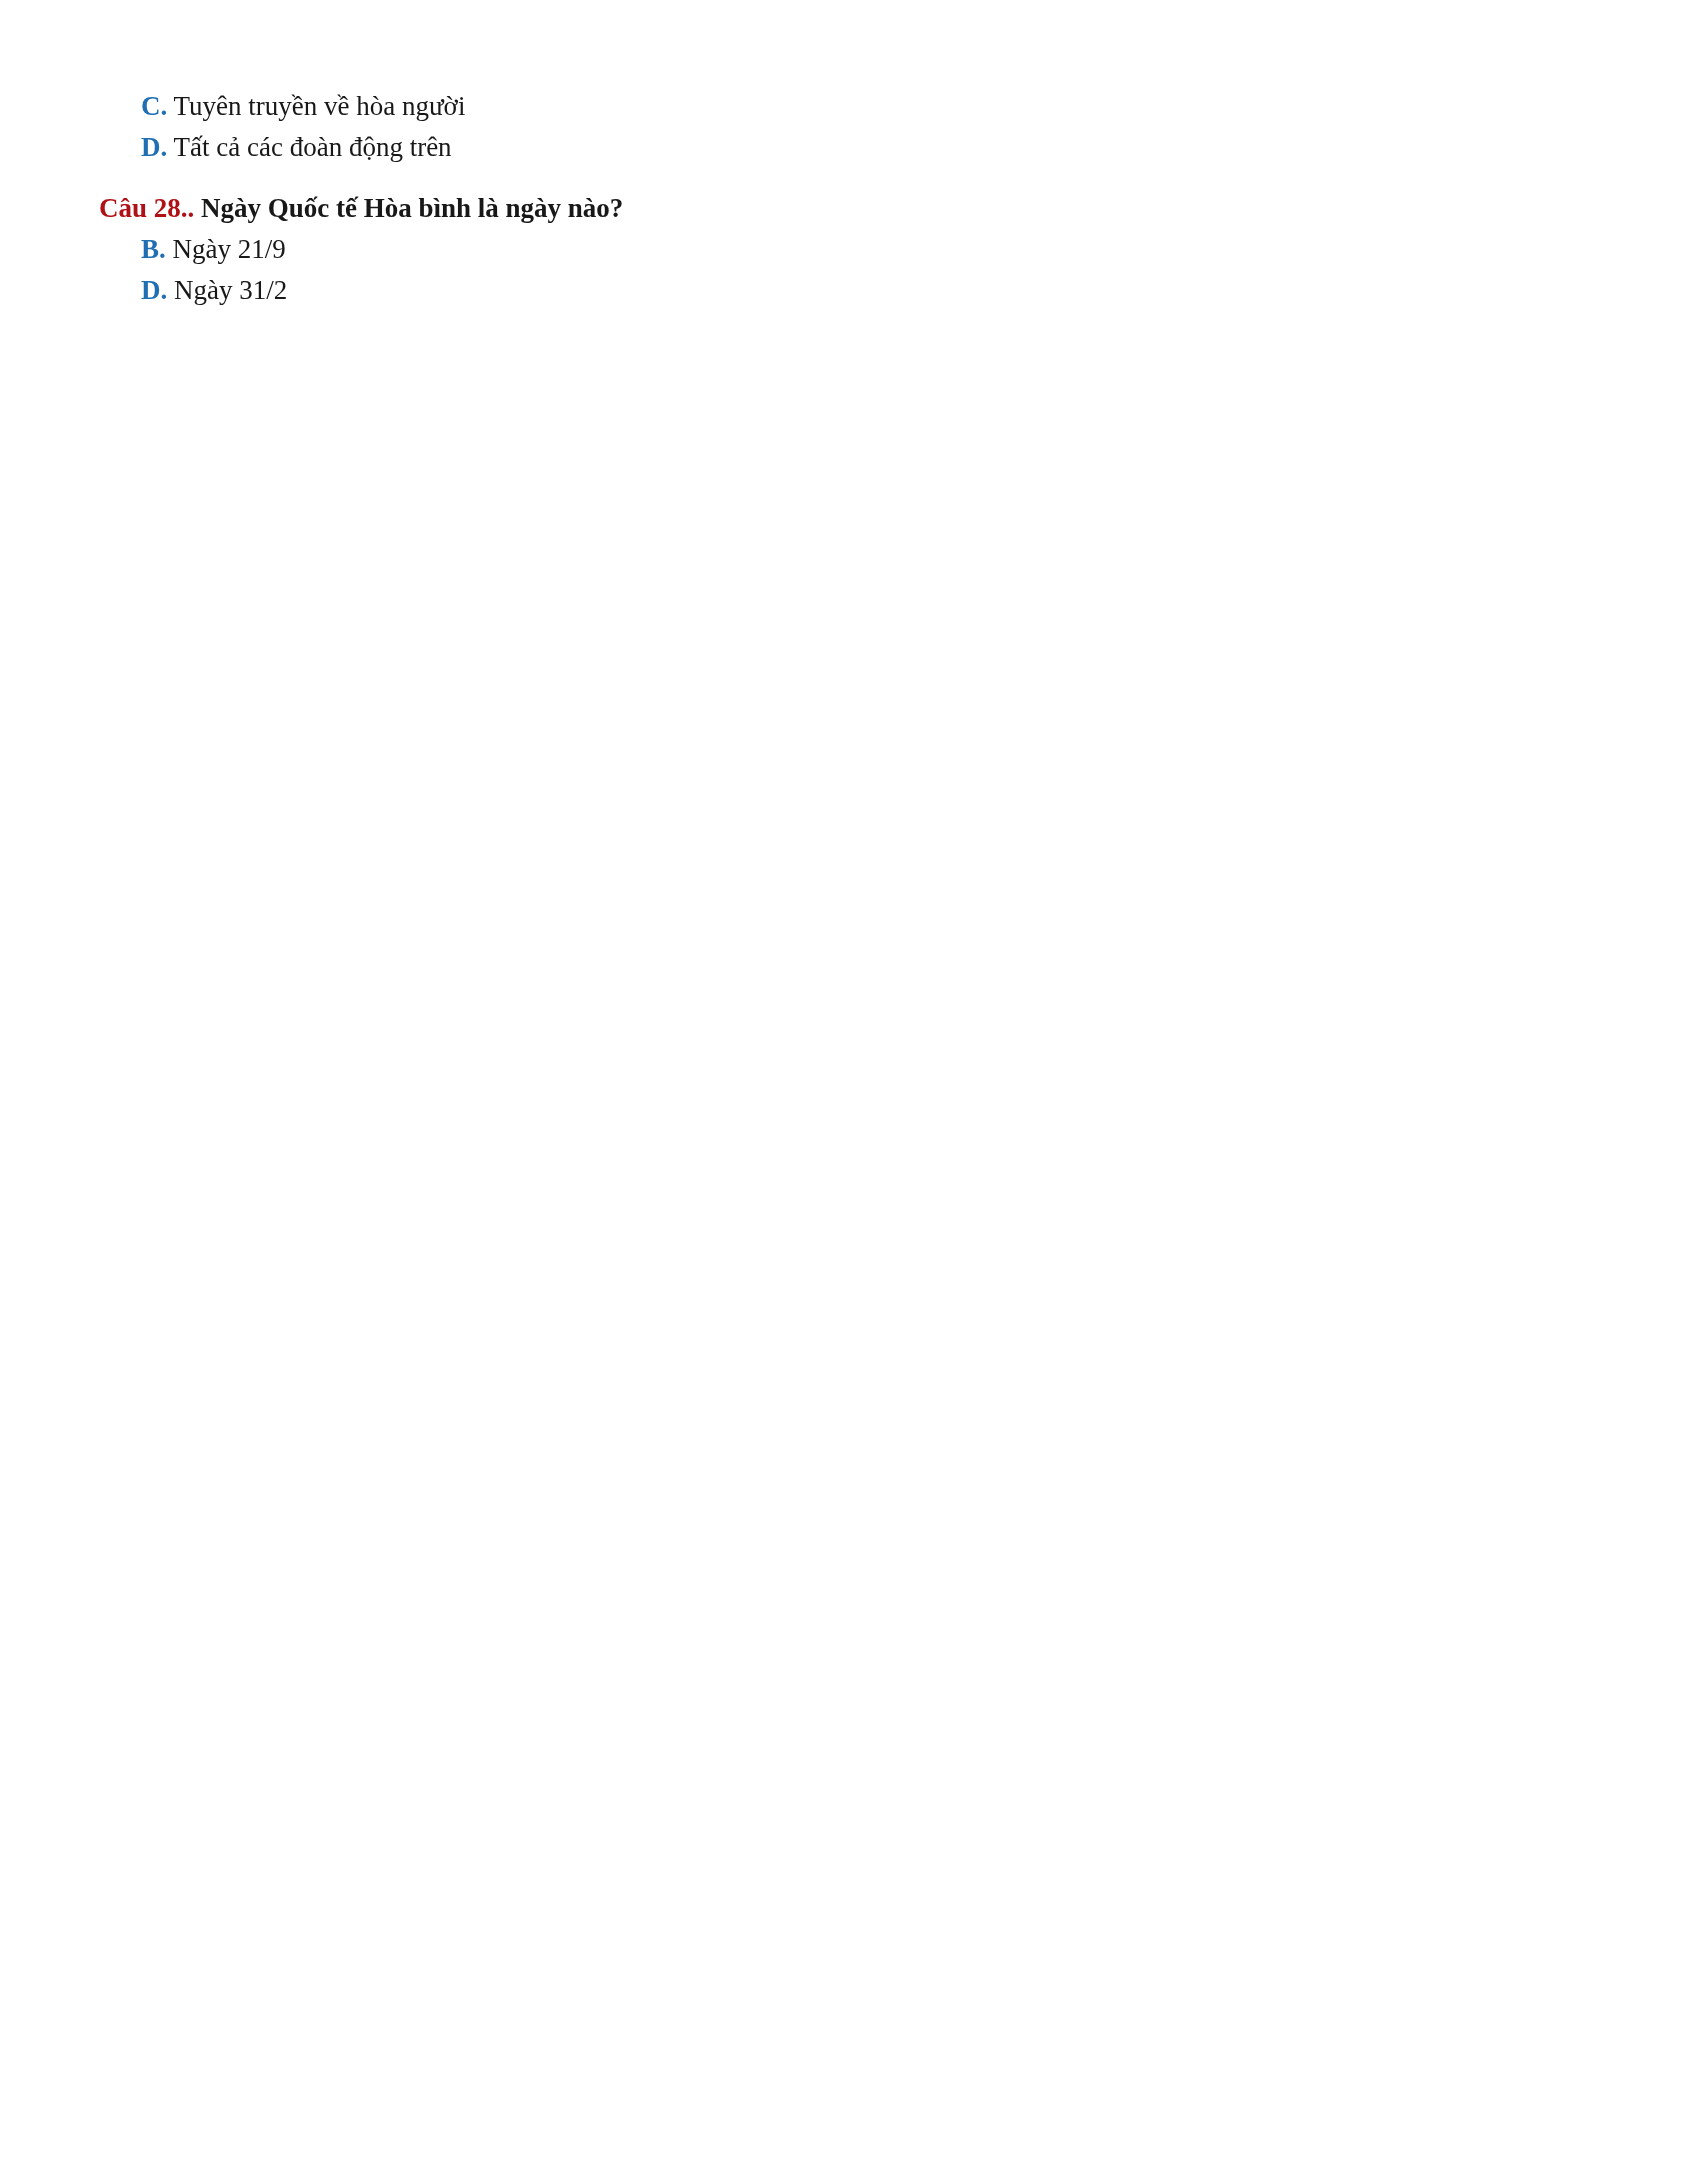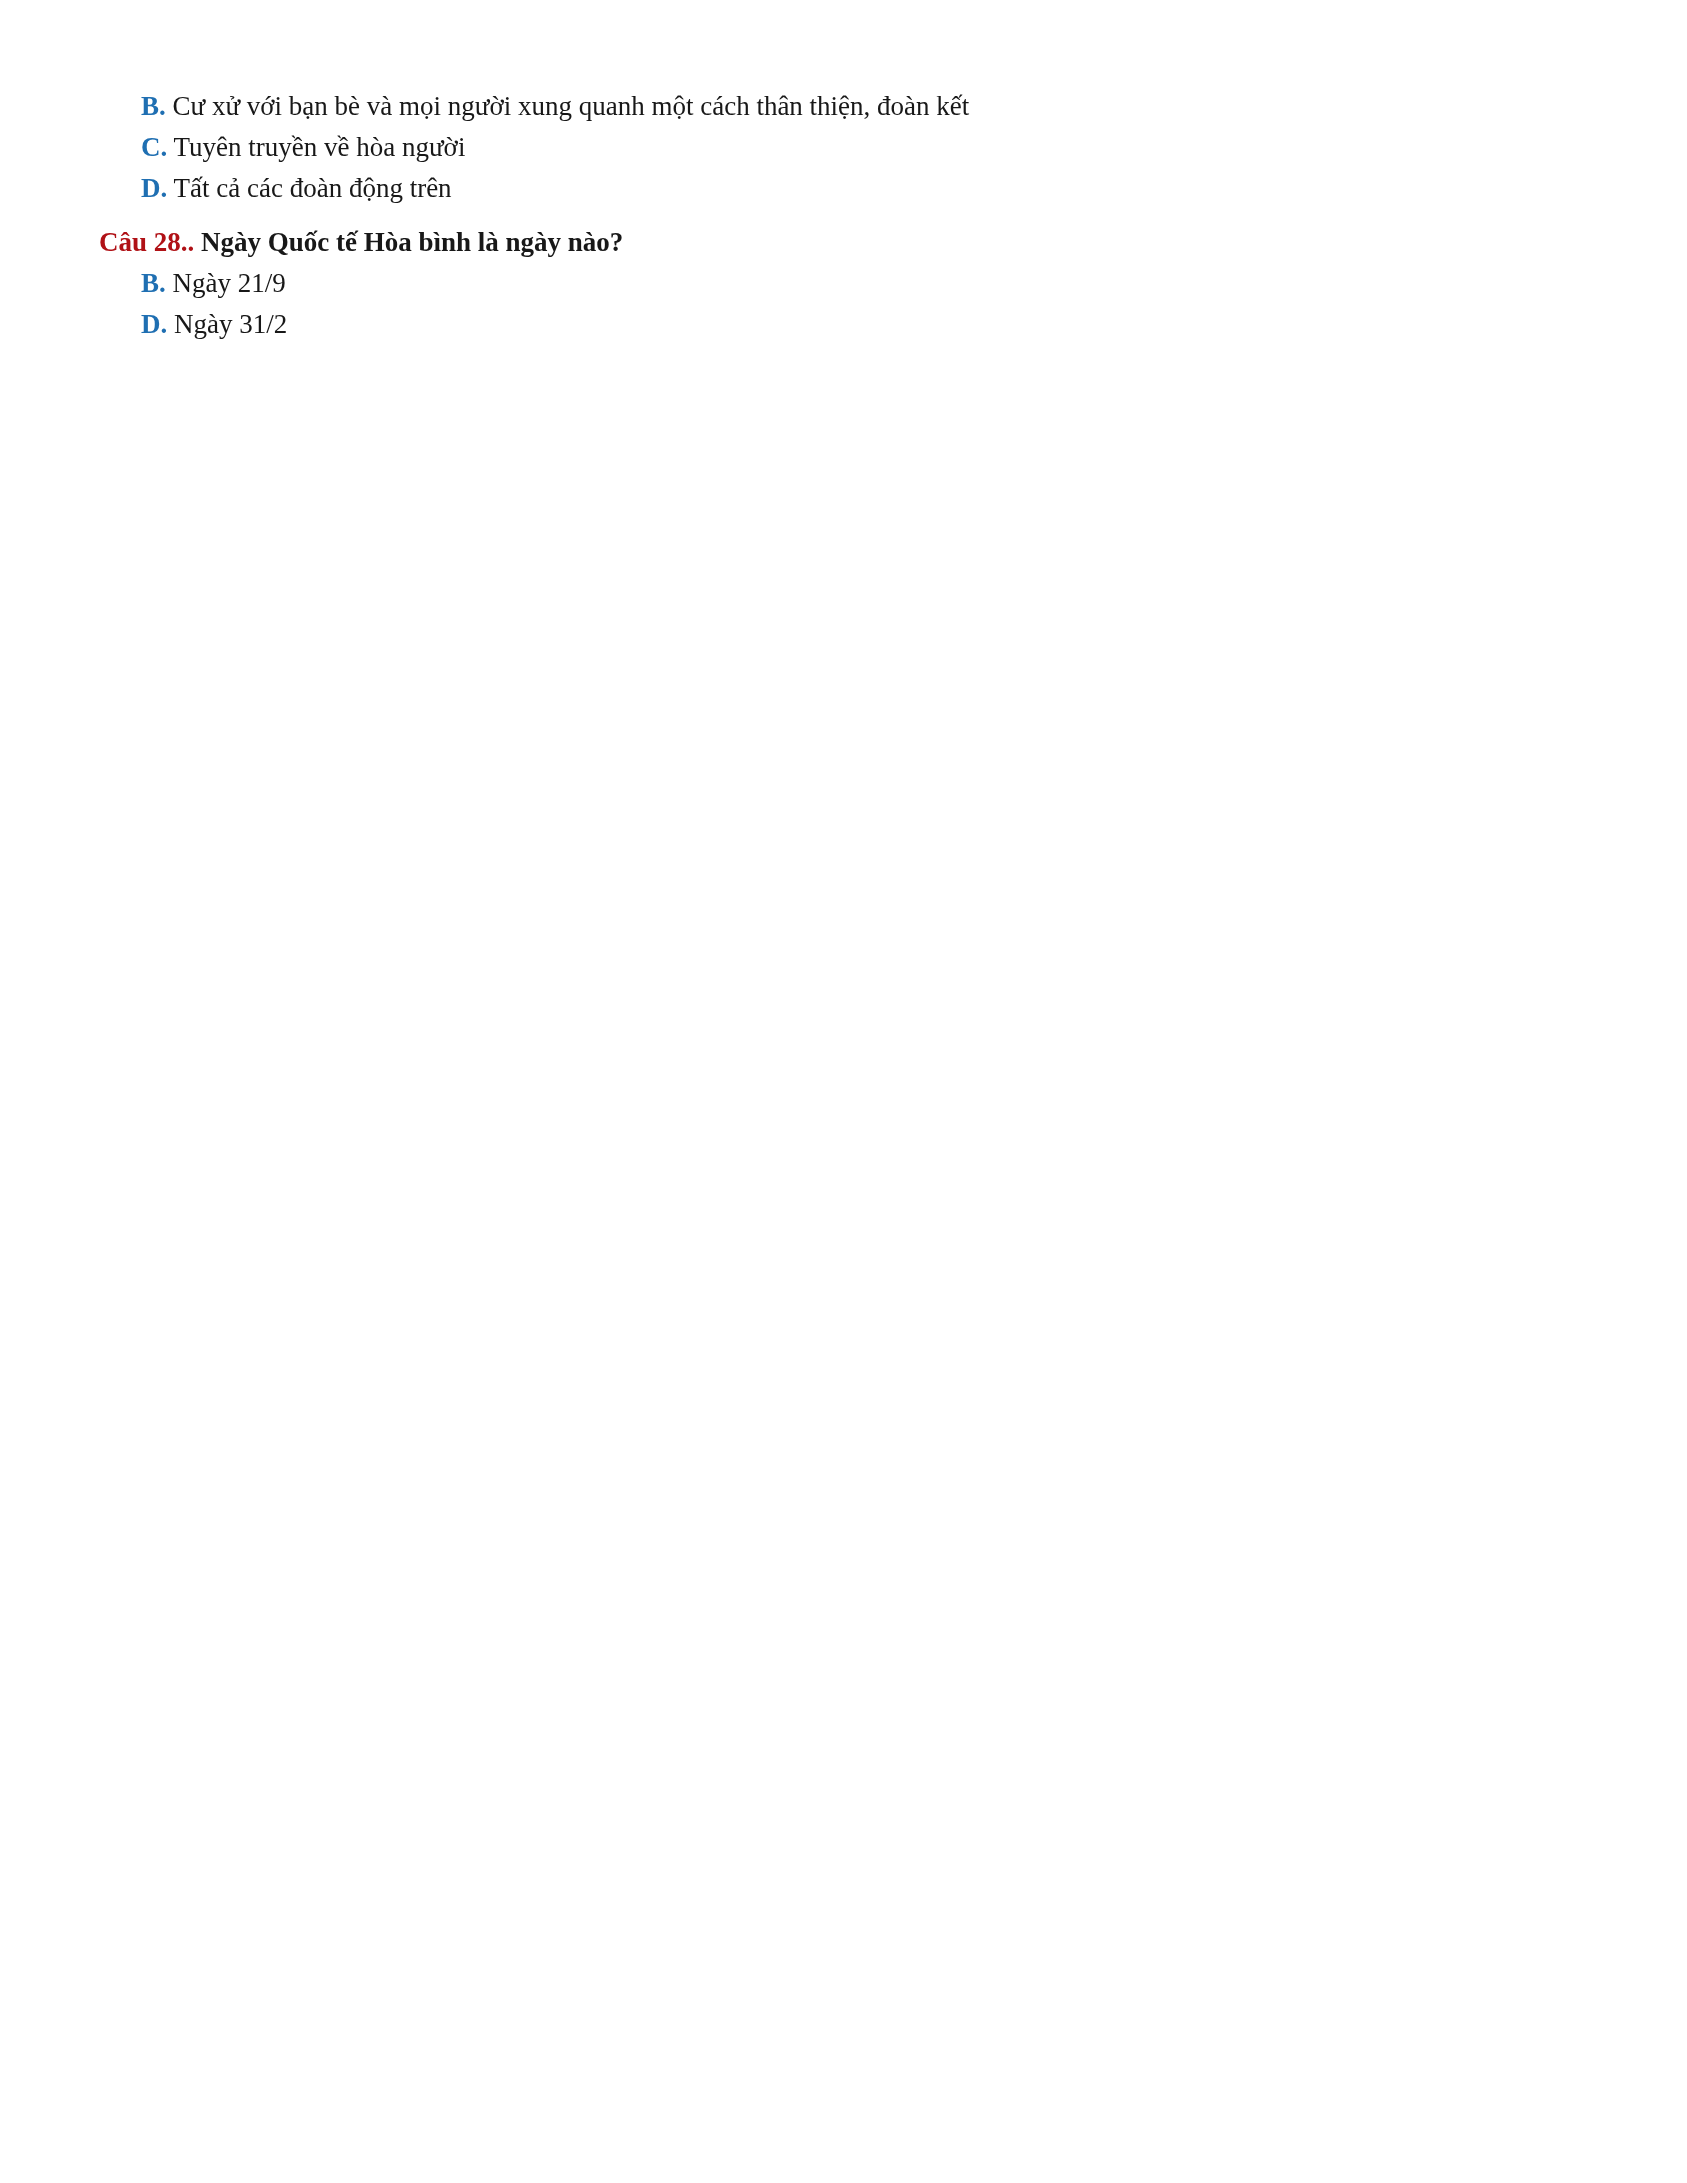--- a/index.html
+++ b/index.html
@@ -28,41 +28,37 @@
   }
   .answer-label {
     color: #1f6fb2;
     font-weight: bold;
   }
   .answer-text {
     color: #181818;
   }
   .question-line {
     white-space: nowrap;
-    margin-top: 13px;
+    margin-top: 20px;
   }
   .question-number {
     color: #b01116;
     font-weight: bold;
   }
   .question-text {
     color: #181818;
     font-weight: bold;
   }
 </style>
 </head>
 <body>
 
 <div class="page">
   <div class="doc-body">
 
-    <div class="answer-line">
-      <span class="answer-label">B.</span>
-      <span class="answer-text">Cư xử với bạn bè và mọi người xung quanh một cách thân thiện, đoàn kết</span>
-    </div>
 
     <div class="answer-line">
       <span class="answer-label">C.</span>
       <span class="answer-text">Tuyên truyền về hòa người</span>
     </div>
 
     <div class="answer-line">
       <span class="answer-label">D.</span>
       <span class="answer-text">Tất cả các đoàn động trên</span>
     </div>

